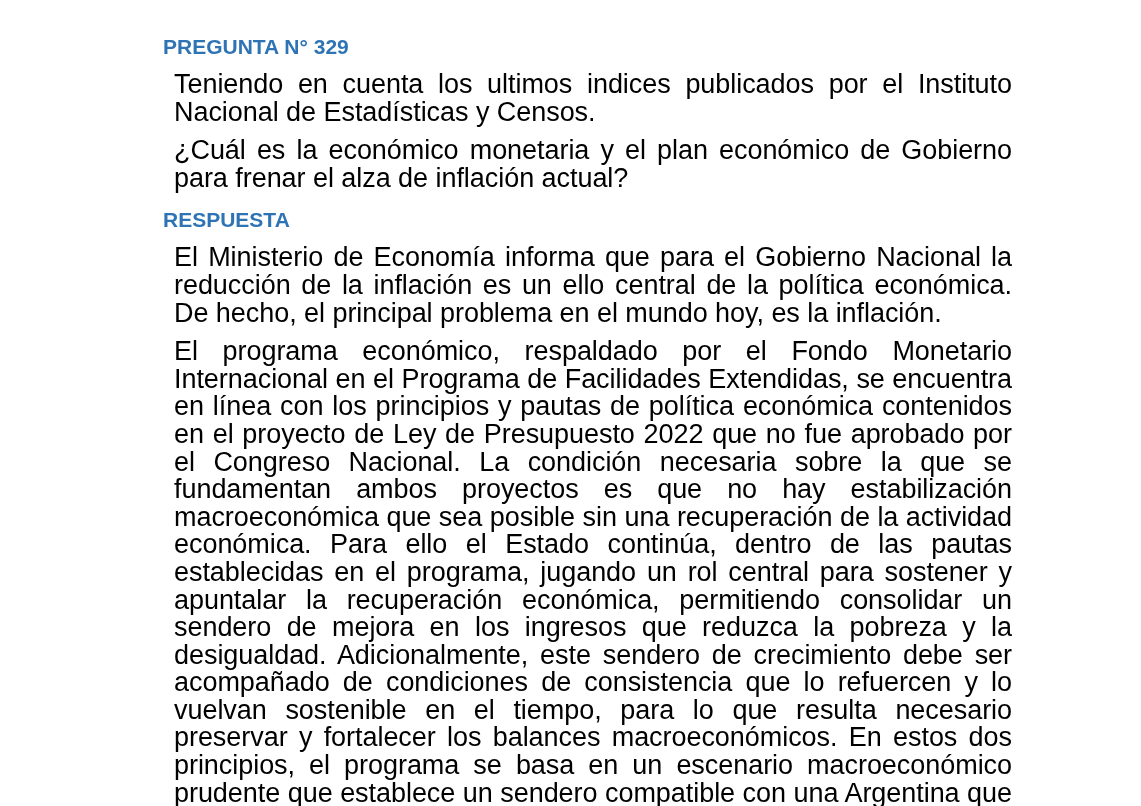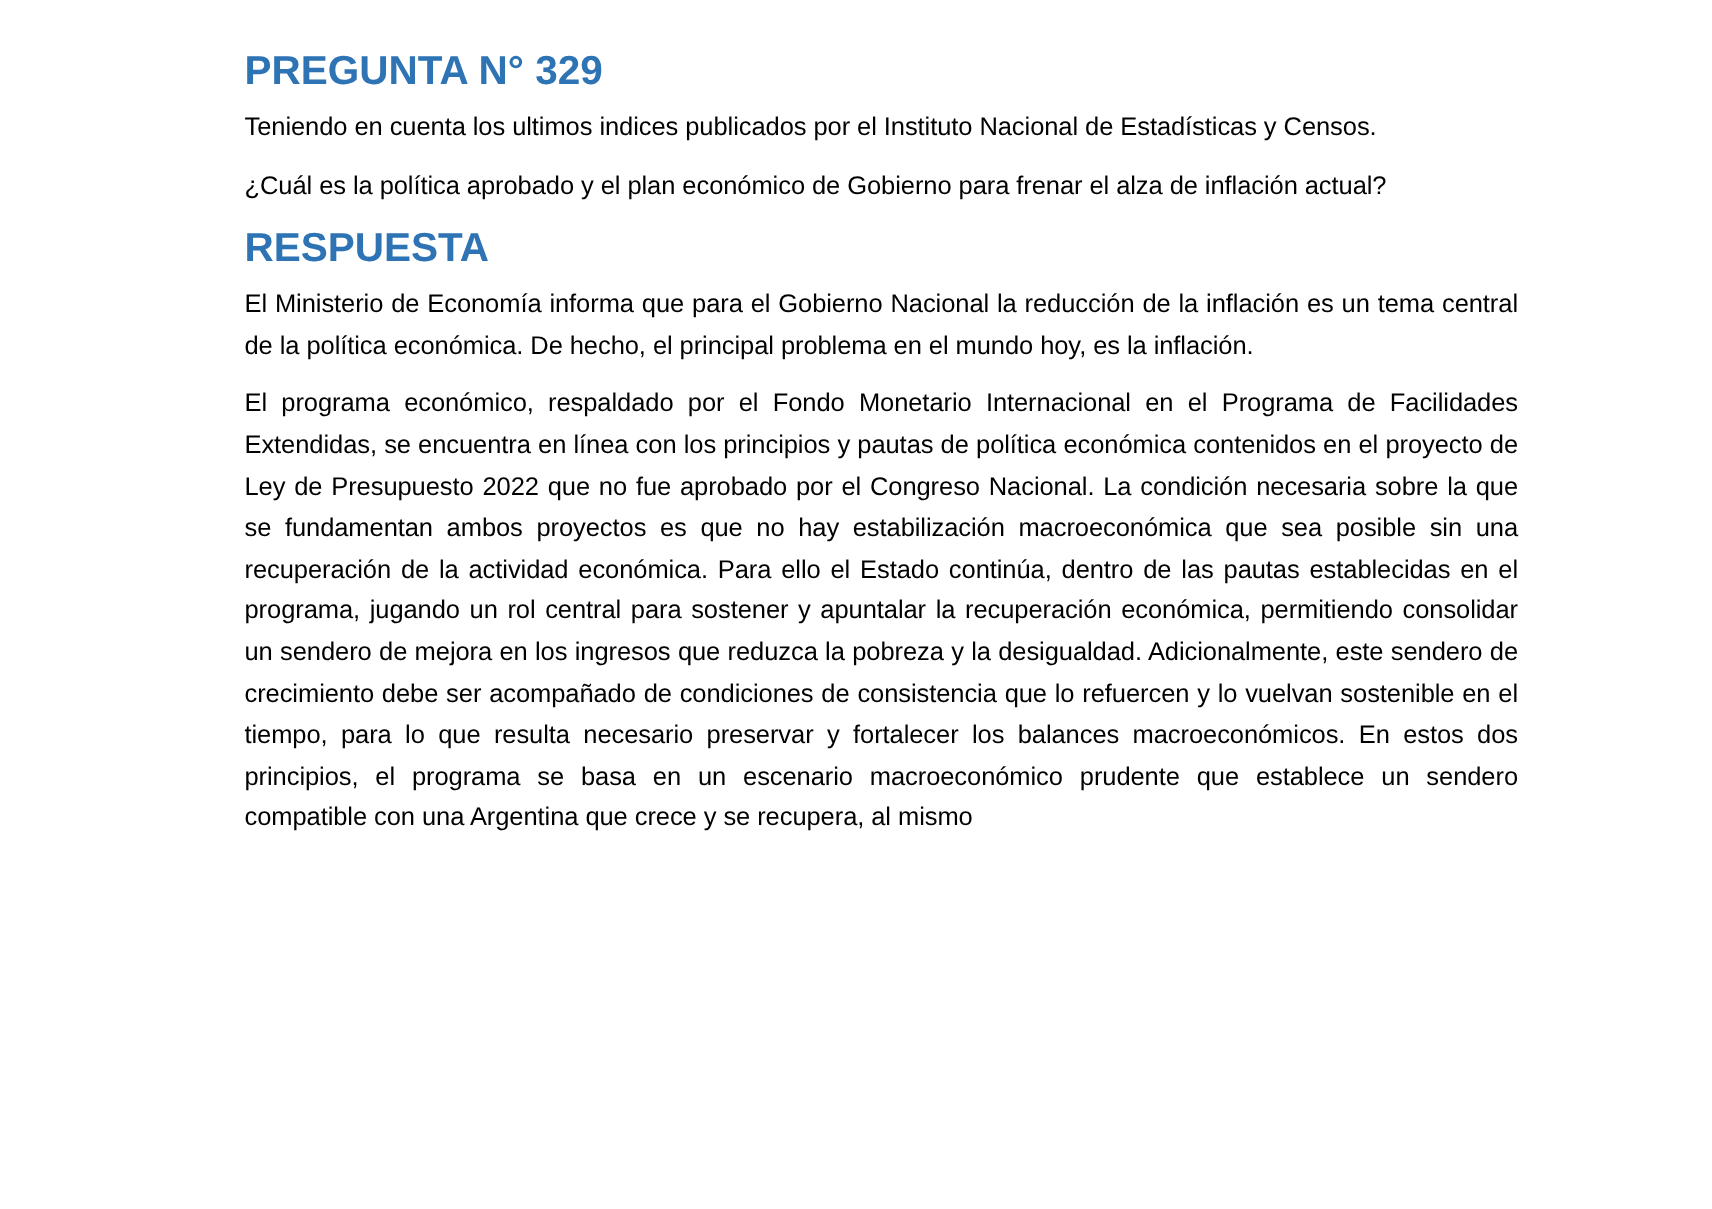--- a/index.html
+++ b/index.html
@@ -17,39 +17,39 @@
     }
     .page {
       position: absolute;
       left: 163px;
       top: 33px;
       width: 849px;
     }
     .heading {
       font-family: "Liberation Sans", sans-serif;
       font-weight: bold;
-      font-size: 27px;
+      font-size: 21px;
       line-height: 28px;
       color: #2E74B5;
       margin: 0;
     }
     .heading.q { margin-bottom: 10px; }
     .heading.r { margin-top: 14px; margin-bottom: 10px; }
     p.body {
-      font-size: 17px;
+      font-size: 27px;
       line-height: 27.6px;
       text-align: justify;
-      margin: 0 0 11px 0;
+      margin: 0 0 11px 11px;
       letter-spacing: -0.05px;
     }
   </style>
 </head>
 <body>
 
 <div class="page">
   <h2 class="heading q">PREGUNTA N° 329</h2>
   <p class="body">Teniendo en cuenta los ultimos indices publicados por el Instituto Nacional de Estadísticas y Censos.</p>
-  <p class="body">¿Cuál es la política aprobado y el plan económico de Gobierno para frenar el alza de inflación actual?</p>
+  <p class="body">¿Cuál es la económico monetaria y el plan económico de Gobierno para frenar el alza de inflación actual?</p>
 
   <h2 class="heading r">RESPUESTA</h2>
-  <p class="body">El Ministerio de Economía informa que para el Gobierno Nacional la reducción de la inflación es un tema central de la política económica. De hecho, el principal problema en el mundo hoy, es la inflación.</p>
+  <p class="body">El Ministerio de Economía informa que para el Gobierno Nacional la reducción de la inflación es un ello central de la política económica. De hecho, el principal problema en el mundo hoy, es la inflación.</p>
   <p class="body">El programa económico, respaldado por el Fondo Monetario Internacional en el Programa de Facilidades Extendidas, se encuentra en línea con los principios y pautas de política económica contenidos en el proyecto de Ley de Presupuesto 2022 que no fue aprobado por el Congreso Nacional. La condición necesaria sobre la que se fundamentan ambos proyectos es que no hay estabilización macroeconómica que sea posible sin una recuperación de la actividad económica. Para ello el Estado continúa, dentro de las pautas establecidas en el programa, jugando un rol central para sostener y apuntalar la recuperación económica, permitiendo consolidar un sendero de mejora en los ingresos que reduzca la pobreza y la desigualdad. Adicionalmente, este sendero de crecimiento debe ser acompañado de condiciones de consistencia que lo refuercen y lo vuelvan sostenible en el tiempo, para lo que resulta necesario preservar y fortalecer los balances macroeconómicos. En estos dos principios, el programa se basa en un escenario macroeconómico prudente que establece un sendero compatible con una Argentina que crece y se recupera, al mismo</p>
 </div>
 
 </body></html>

